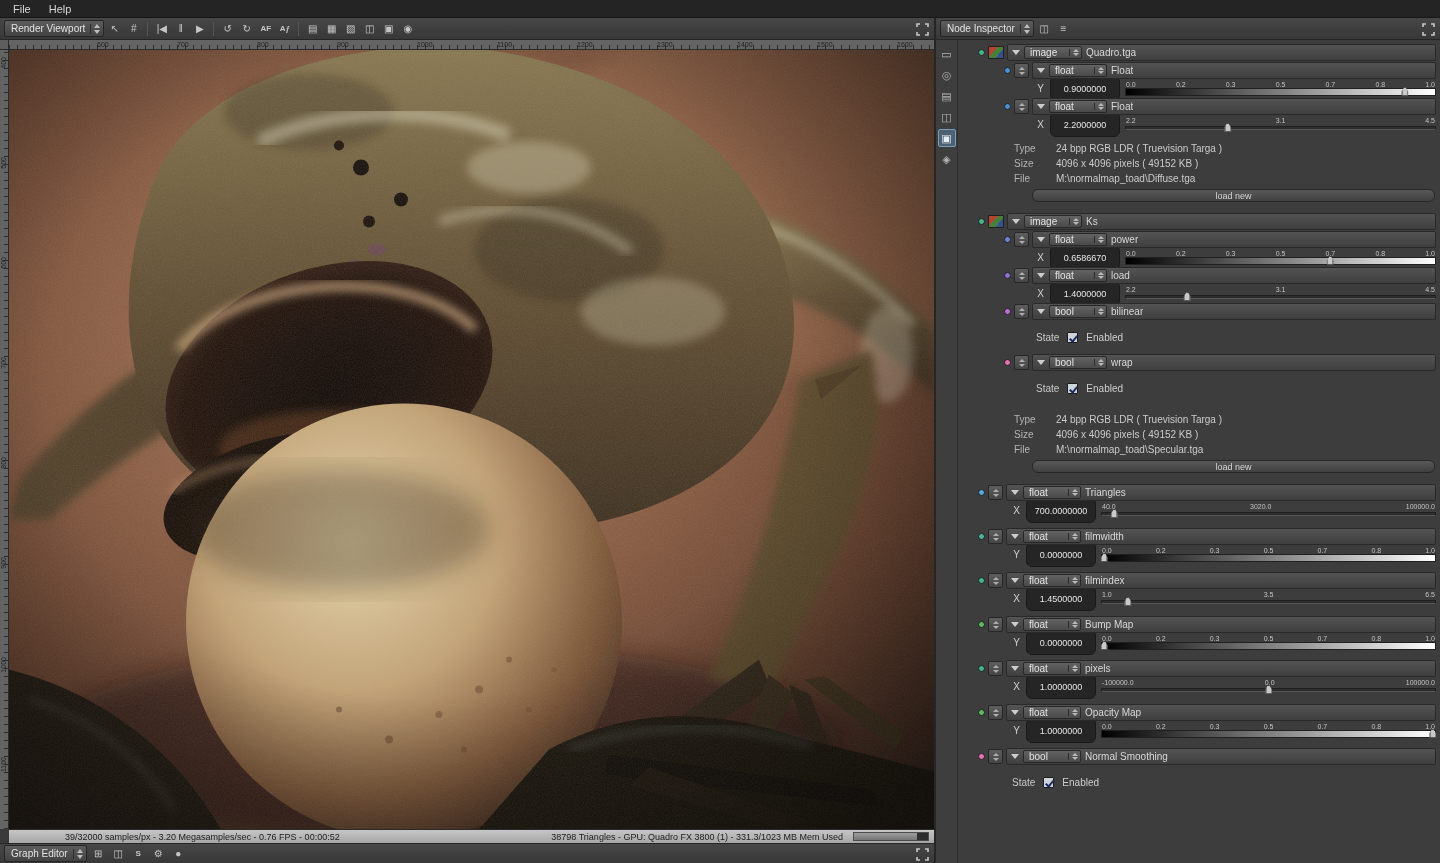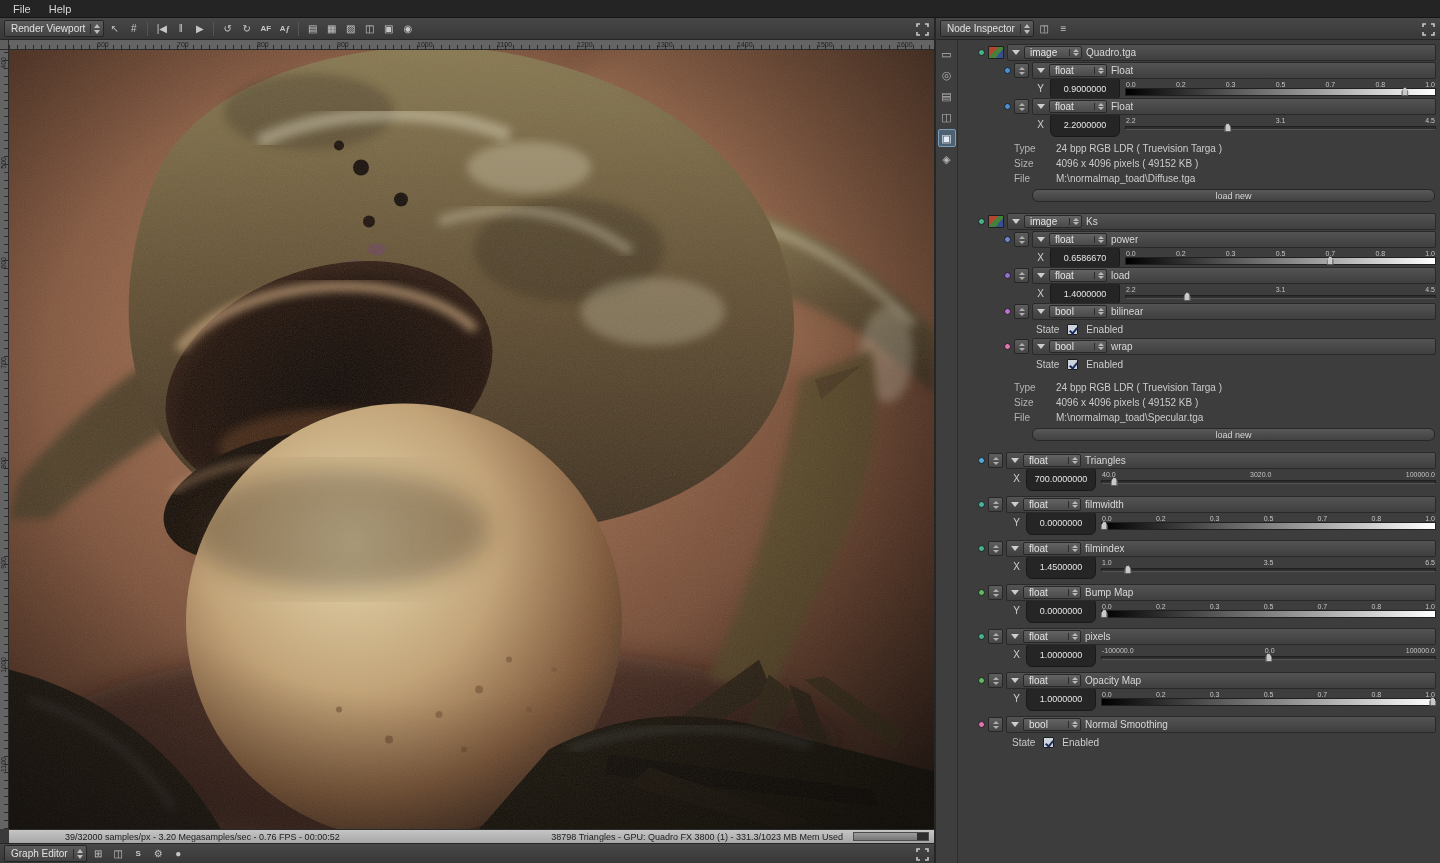--- a/index.html
+++ b/index.html
@@ -75,21 +75,21 @@
   .v2{padding-left:74px}
   .axis{width:9px;text-align:center;color:#cfcfcf}
   .valbox{width:70px;height:25px;background:#252525;border:1px solid #191919;border-radius:6px;color:#e6e6e6;font-size:9px;display:flex;align-items:center;justify-content:center}
   .slider{flex:1;position:relative;height:16px;min-width:0}
   .ticks{position:absolute;left:1px;right:1px;top:0;display:flex;justify-content:space-between;font-size:7px;line-height:7px;color:#c4c4c4}
   .ticks span{white-space:nowrap}
   .slider .track{position:absolute;left:0;right:0;border:1px solid #202020}
   .slider.grad .track{top:7px;height:8px;background:linear-gradient(90deg,#000,#fff)}
   .slider.plain .track{top:9px;height:4px;background:#2d2d2d;border-bottom-color:#555}
   .handle{position:absolute;top:6px;width:7px;height:9px;background:#c9c9c9;border:1px solid #3a3a3a;clip-path:polygon(50% 0,100% 55%,100% 100%,0 100%,0 55%);transform:translateX(-50%)}
-  .srow{height:16px;display:flex;align-items:center;gap:8px;margin:1px 0}
+  .srow{height:32px;display:flex;align-items:center;gap:8px;margin:1px 0}
   .slbl{color:#c9c9c9}
   .cb{width:11px;height:11px;background:#cdd4dc;border:1px solid #1c1c1c;border-radius:1px}
   .cb::after{content:"";display:block;width:3px;height:6px;border:solid #1c2c5e;border-width:0 2px 2px 0;transform:rotate(40deg);margin:1px 0 0 3px}
   .irow{height:15px;display:flex;align-items:center;padding-left:52px;color:#cbcbcb}
   .ilbl{width:42px;color:#b4b4b4}
   .ival{white-space:nowrap}
   .loadbtn{height:13px;margin:3px 1px 3px 70px;background:linear-gradient(#585858,#414141);border:1px solid #272727;border-radius:6px;display:flex;align-items:center;justify-content:center;font-size:9px;color:#d4d4d4}
   .gap{height:7px}
 </style>
 </head>

